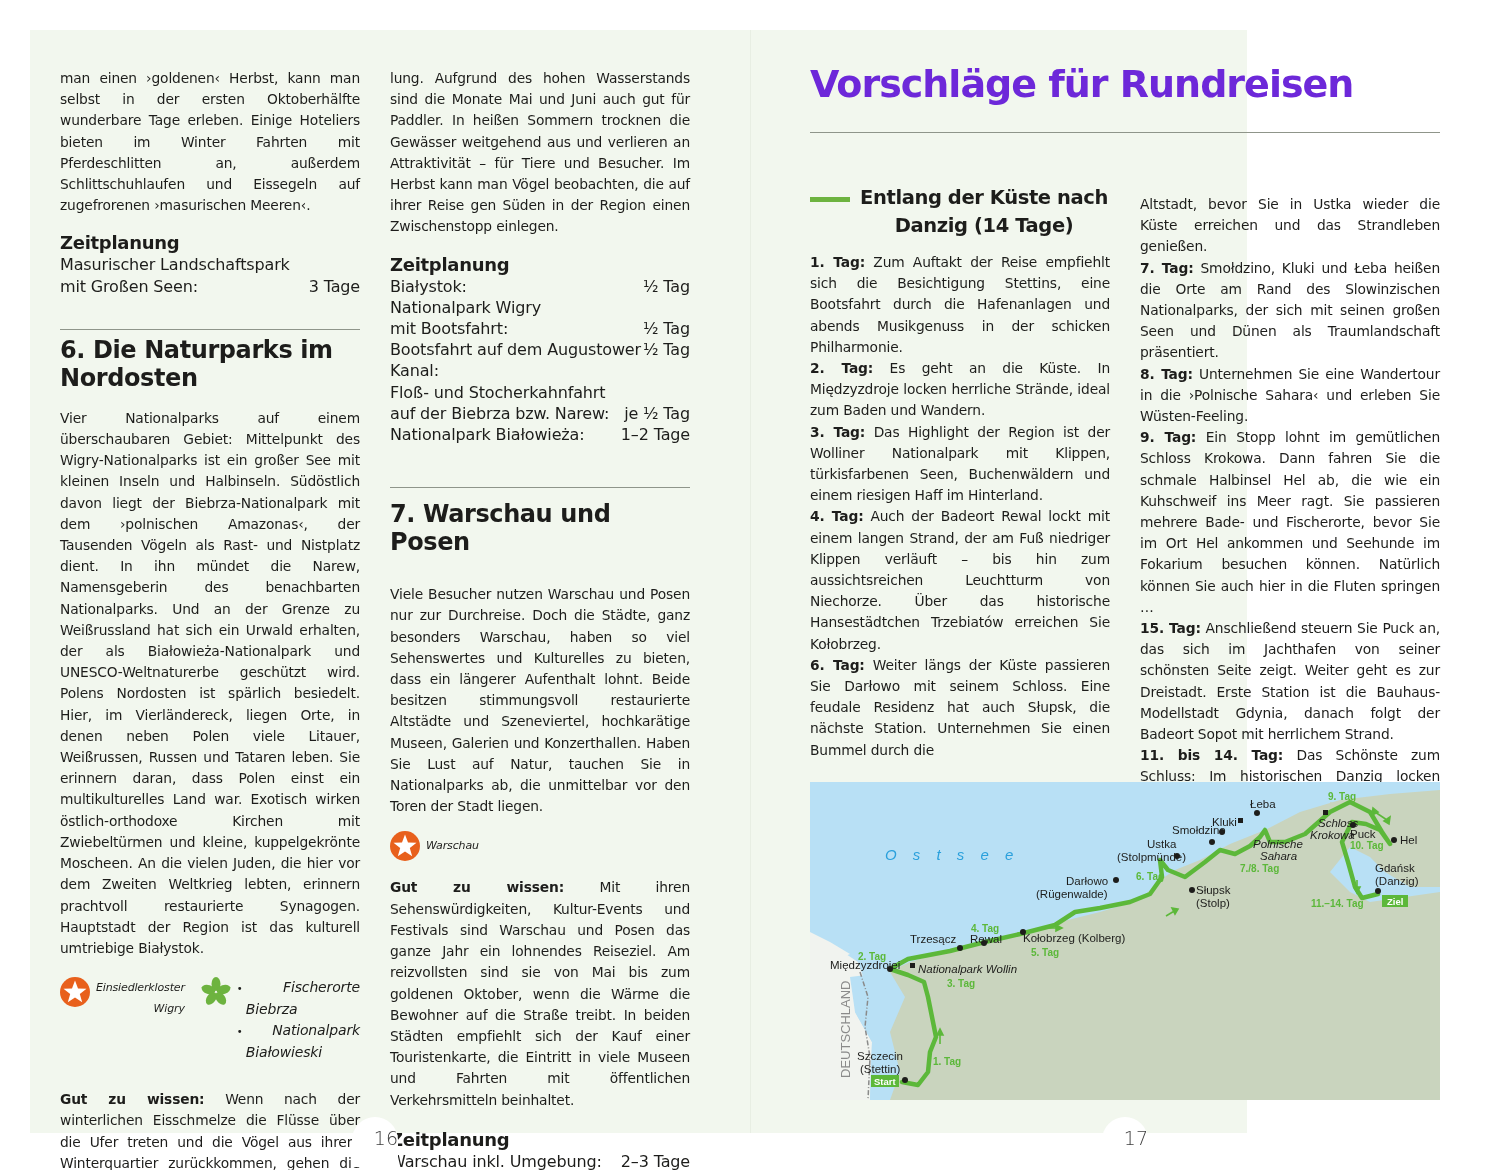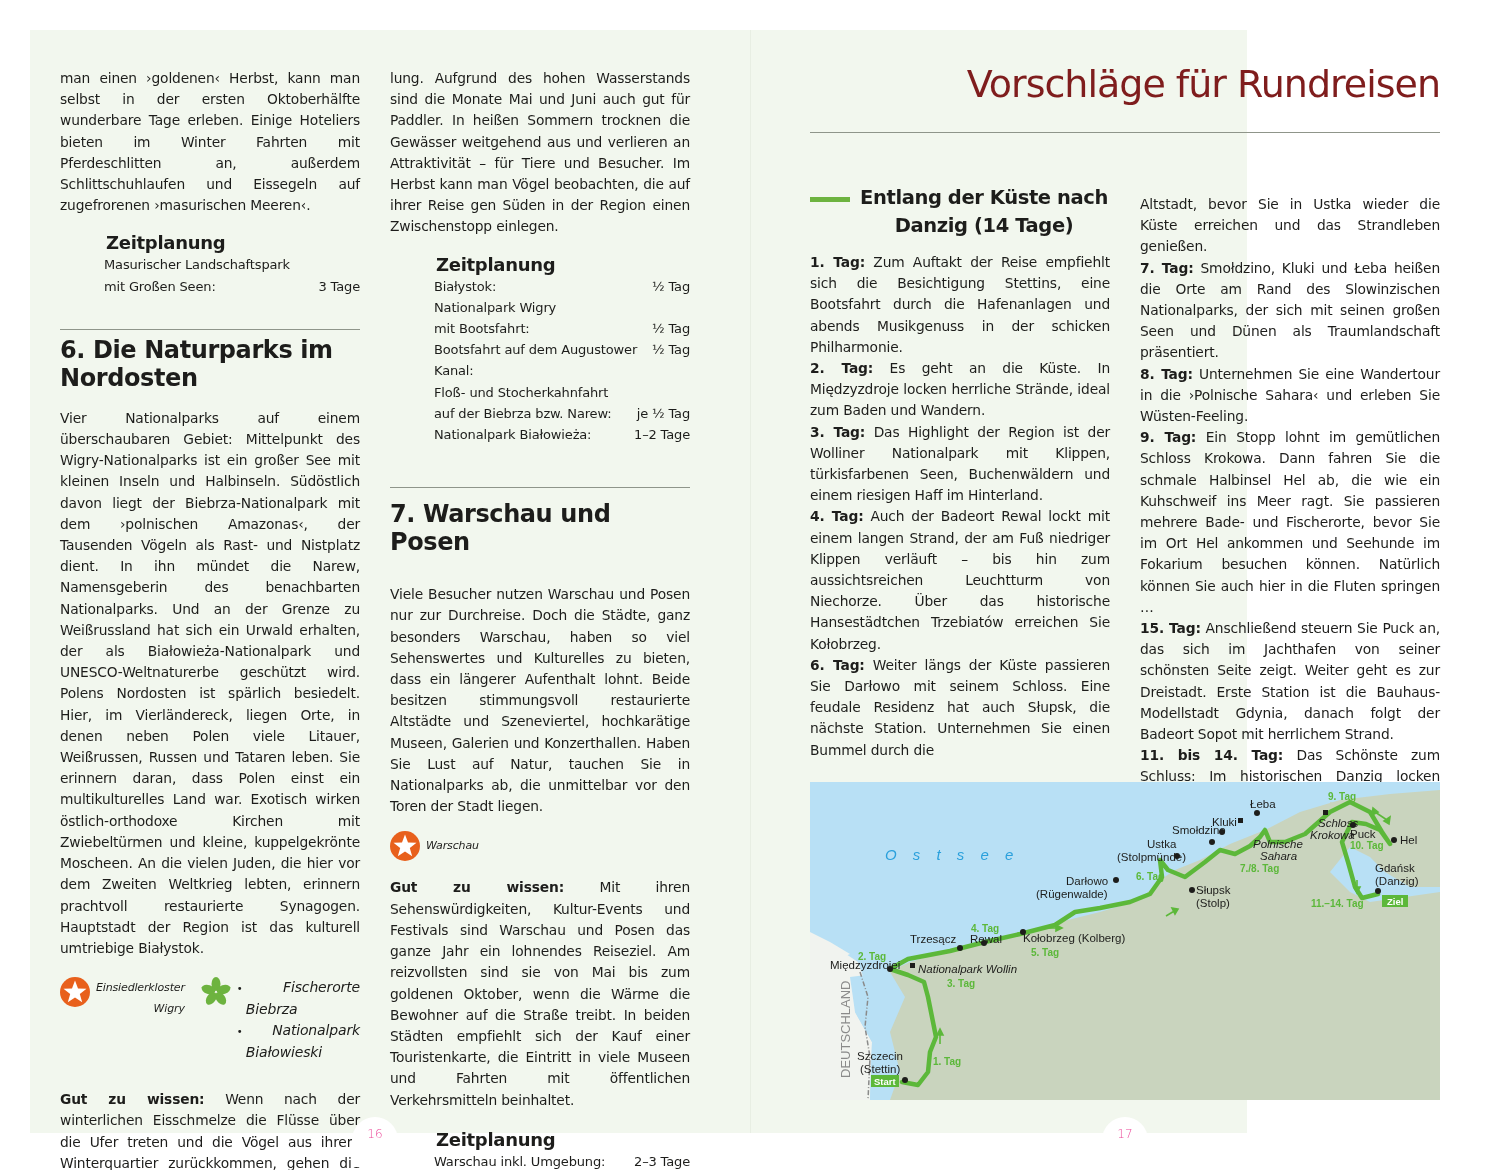--- a/index.html
+++ b/index.html
@@ -13,53 +13,53 @@
   .col {
     position: absolute; font-size: 13.8px; line-height: 21.2px; text-align: justify;
     hyphens: manual; letter-spacing: -0.15px;
   }
   .col p { margin: 0; }
   #col1 { left: 30px; top: 38px; width: 300px; }
   #col2 { left: 360px; top: 38px; width: 300px; }
   #col3 { left: 780px; top: 158px; width: 300px; }
   #col4 { left: 1110px; top: 164px; width: 300px; }
 
-  .h-zeit { font-family: "DejaVu Sans", sans-serif; font-weight: bold; font-size: 18px; line-height: 22px; margin-top: 16px; letter-spacing: -0.3px; margin-left: 46px; }
-  .zeit-row { display: flex; justify-content: space-between; font-size: 13px; line-height: 21.2px; text-align: left; margin-left: 44px; }
+  .h-zeit { font-family: "DejaVu Sans", sans-serif; font-weight: bold; font-size: 18px; line-height: 22px; margin-top: 16px; letter-spacing: -0.3px; }
+  .zeit-row { display: flex; justify-content: space-between; font-size: 16px; line-height: 21.2px; text-align: left; }
   .zeit-row span:last-child { white-space: nowrap; }
 
   .rule { border: none; border-top: 1.5px solid #8f958a; margin: 0; }
   .h-sec { font-family: "DejaVu Sans", sans-serif; font-weight: bold; font-size: 24px; line-height: 28px; letter-spacing: -0.4px; text-align: left; }
 
   .icon-row { display: flex; align-items: flex-start; margin-top: 18px; }
   .poi-label { font-style: italic; font-size: 11px; line-height: 21px; text-align: right; }
   .star-icon { width: 30px; height: 30px; flex: 0 0 30px; margin-right: 6px; }
   .leaf-icon { width: 34px; height: 30px; flex: 0 0 34px; margin: 0 4px 0 14px; }
   .bullets { list-style: none; }
   .bullets li { font-style: italic; font-size: 14px; line-height: 21px; padding-left: 9px; text-indent: -9px; }
   .bullets li::before { content: "• "; font-style: normal; font-size: 10px; }
 
   b.lead { font-weight: bold; }
 
   .page-title {
-    position: absolute; left: 780px; top: 32px; width: 630px; text-align: right;
-    font-family: "DejaVu Sans", sans-serif; font-size: 38px; color: #7f1d1d; letter-spacing: -1px; font-weight: normal;
+    position: absolute; left: 780px; top: 32px; width: 630px; text-align: left;
+    font-family: "DejaVu Sans", sans-serif; font-size: 38px; color: #6d28d9; letter-spacing: -1px; font-weight: bold;
   }
   .title-rule { position: absolute; left: 780px; top: 102px; width: 630px; border-top: 1.5px solid #8f958a; }
 
   .route-head { position: relative; padding-left: 48px; margin-bottom: 12px; margin-top: -4px; }
   .route-bar { position: absolute; left: 0; top: 13px; width: 40px; height: 5px; background: #6db33f; }
   .route-title { font-weight: bold; font-size: 19.5px; line-height: 28px; letter-spacing: -0.4px; text-align: center; }
 
   .map { position: absolute; left: 780px; top: 752px; width: 630px; height: 318px; background: #c9d4be; overflow: hidden; }
   .map svg { display: block; }
 
   .page-num {
     position: absolute; top: 1087px; width: 46px; height: 50px; background: #ffffff;
-    border-radius: 23px 23px 0 0; text-align: center; font-size: 12px; color: #ec4899; padding-top: 10px;
+    border-radius: 23px 23px 0 0; text-align: right; font-size: 19px; color: #404040; padding-top: 10px;
     font-family: "DejaVu Sans", sans-serif; font-weight: 300;
   }
   #pn16 { left: 322px; }
   #pn17 { left: 1072px; }
   .gutter { position: absolute; left: 720px; top: 0; width: 1px; height: 1103px; background: #e8eee3; }
 </style>
 </head>
 <body>
 
 <div class="spread">

